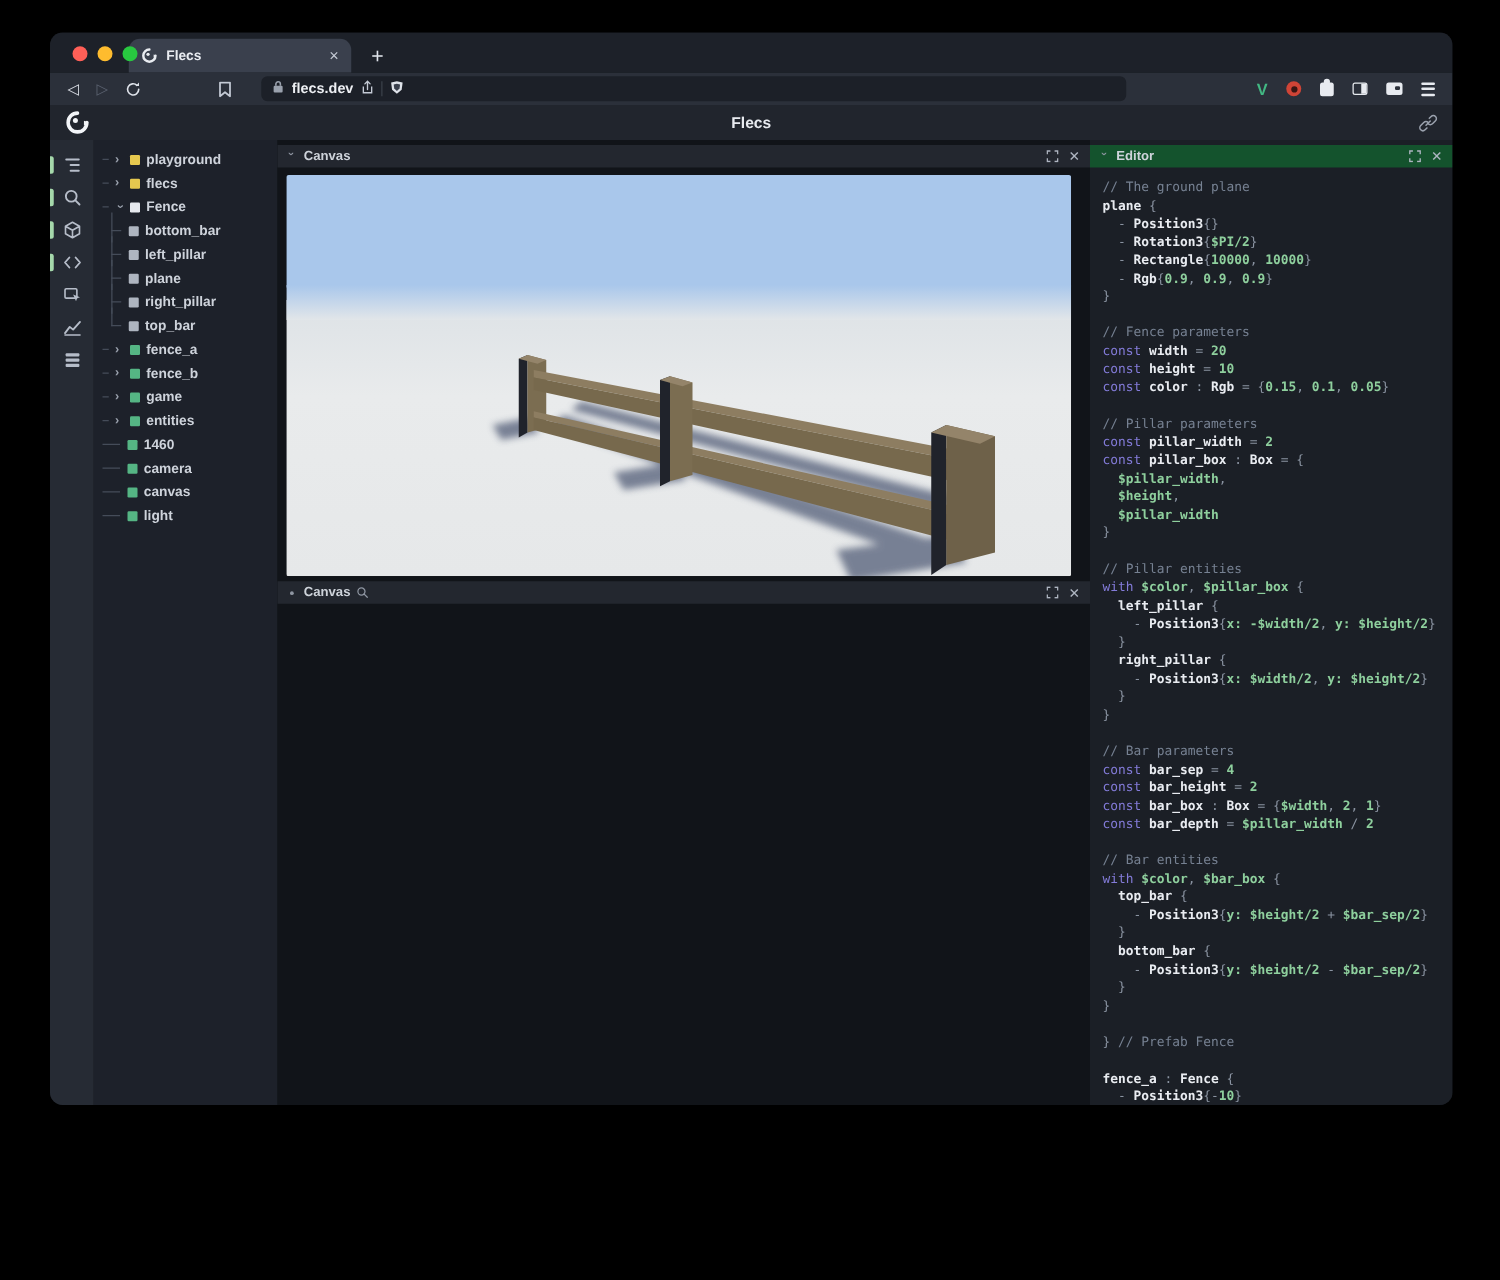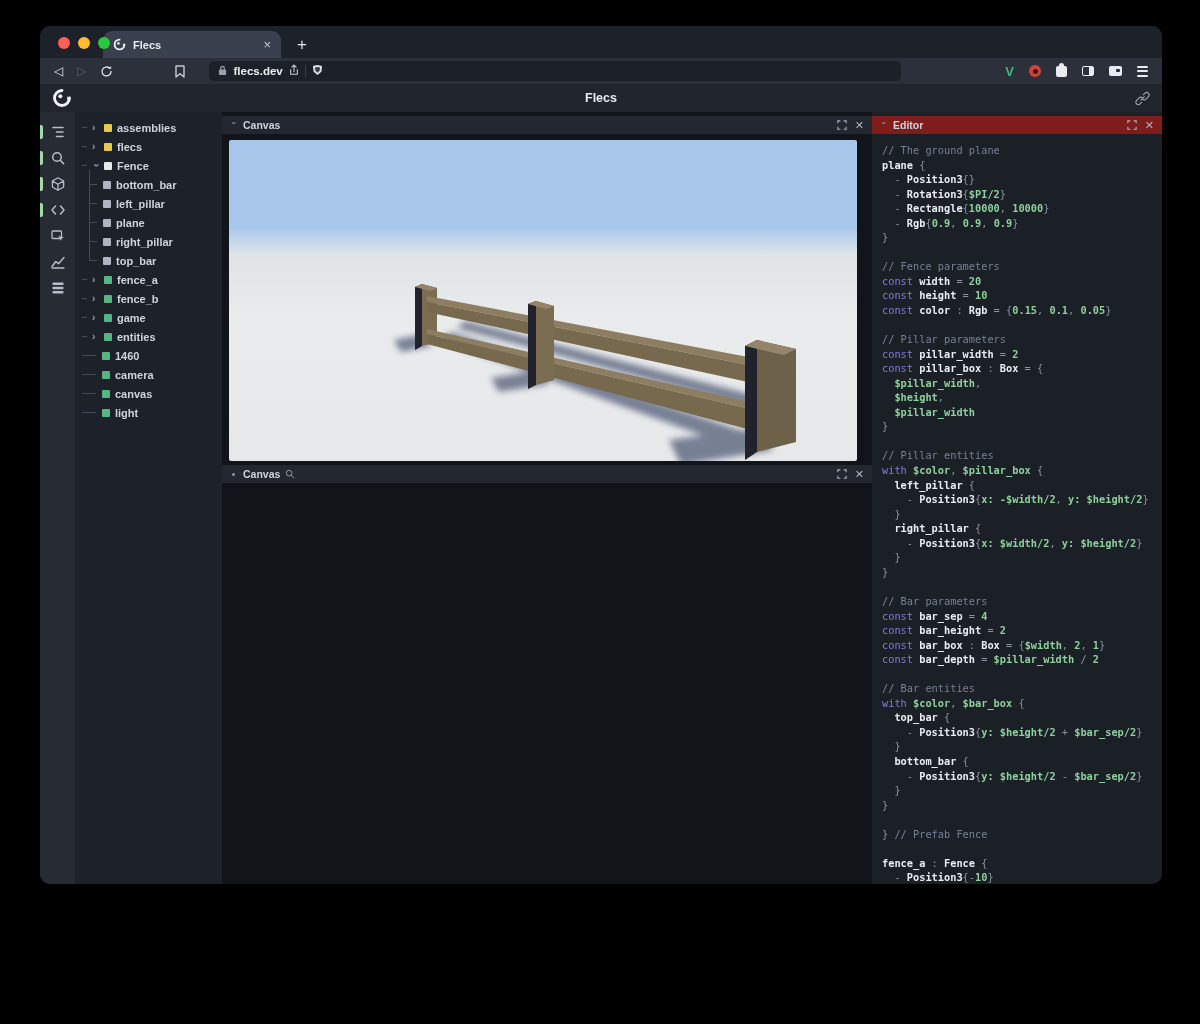--- a/index.html
+++ b/index.html
@@ -63,21 +63,21 @@
   .phead .chev{color:#8f96a2;font-size:9px;transform:rotate(90deg);display:inline-block;width:7px}
   .phead-right{margin-left:auto;display:flex;align-items:center;gap:8px}
   .phead .x{color:#aeb5c1;font-size:11px;font-weight:400}
   .center .phead{background:#23272f;margin-top:4px}
   .viewport{width:628px;height:321px;margin:6px 0 0 7px;border-radius:2px;overflow:hidden;flex:none}
   .search-head{margin-top:15px}
   .dot{width:3px;height:3px;border-radius:50%;background:#8f96a2;margin:0 2px}
   .search-body{flex:1}
 
   .editorcol{flex:1;background:#1b1f26;display:flex;flex-direction:column;min-width:0}
-  .editorcol .phead{background:#7f1d1d;margin-top:4px}
+  .editorcol .phead{background:#14532d;margin-top:4px}
   .code{flex:1;padding:9px 0 0 10px;font-family:"DejaVu Sans Mono",monospace;font-size:10.3px;line-height:14.55px;white-space:pre;overflow:hidden}
   .tok-c{color:#768192}
   .tok-k{color:#837bd8}
   .tok-i,.tok-t{color:#e9ecf1;font-weight:700}
   .tok-n,.tok-v{color:#8ecf9d;font-weight:700}
   .tok-p{color:#8a93a1}
 </style>
 </head>
 <body>
 
@@ -226,21 +226,21 @@
             <rect x="2.5" y="10.9" width="11" height="2.6" rx="0.8" fill="#b6bdc9"></rect>
           </svg>
         </div>
       </div>
 
     <div class="treepanel" id="treepanel">
         <div class="tree-row">
           <span class="guide g5"></span>
           <span class="arrow">›</span>
           <span class="sq yellow"></span>
-          <span>assemblies</span>
+          <span>playground</span>
         </div>
         <div class="tree-row">
           <span class="guide g5"></span>
           <span class="arrow">›</span>
           <span class="sq yellow"></span>
           <span>flecs</span>
         </div>
         <div class="tree-row">
           <span class="guide g5"></span>
           <span class="arrow exp">›</span>

